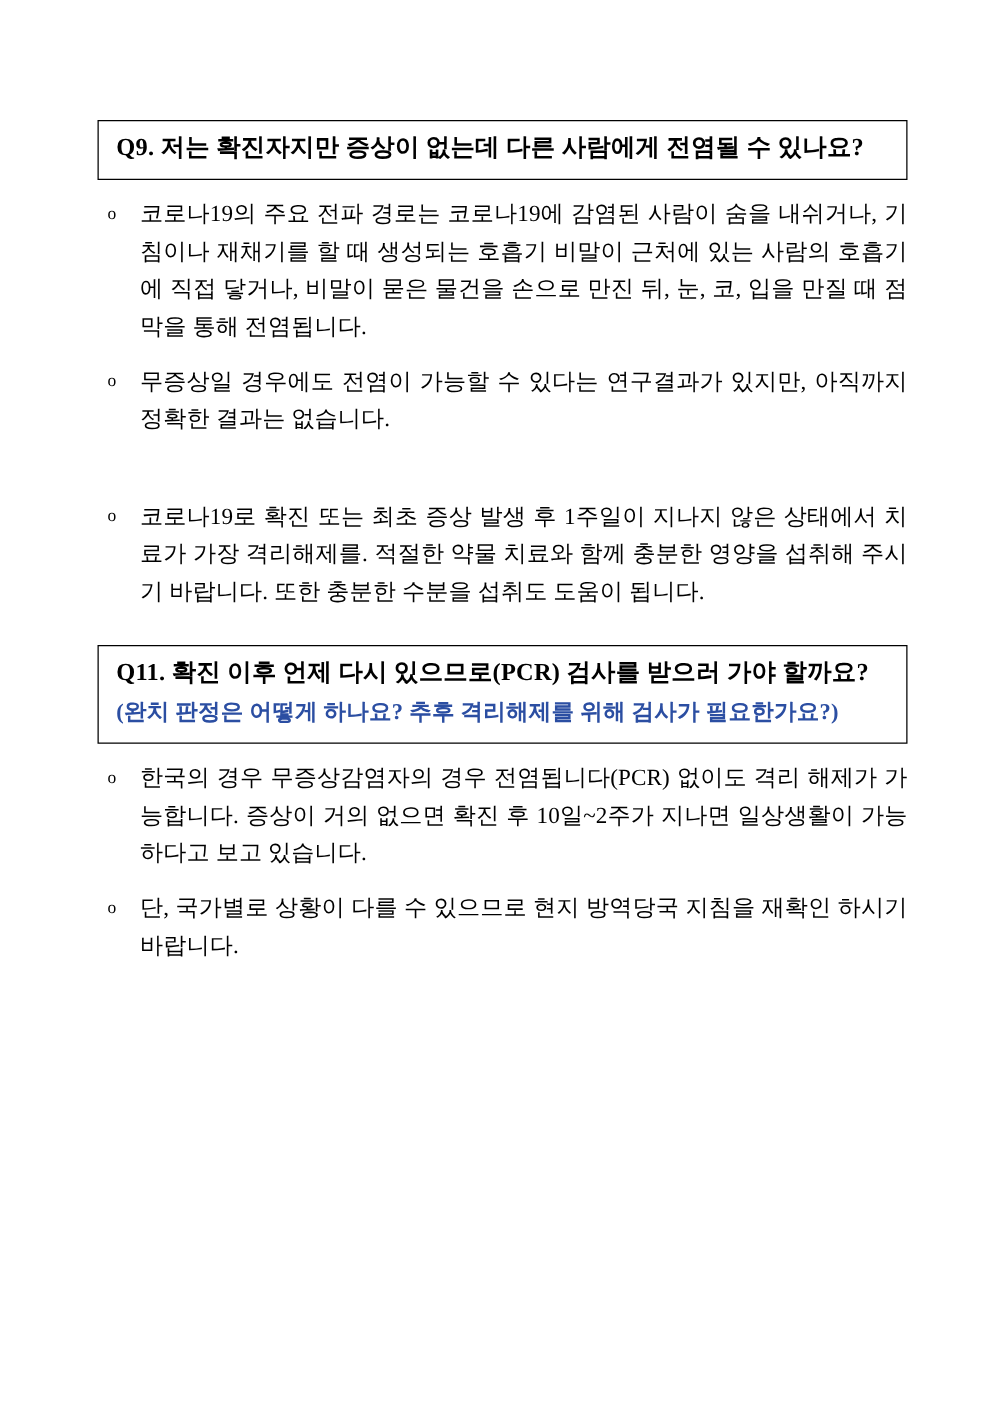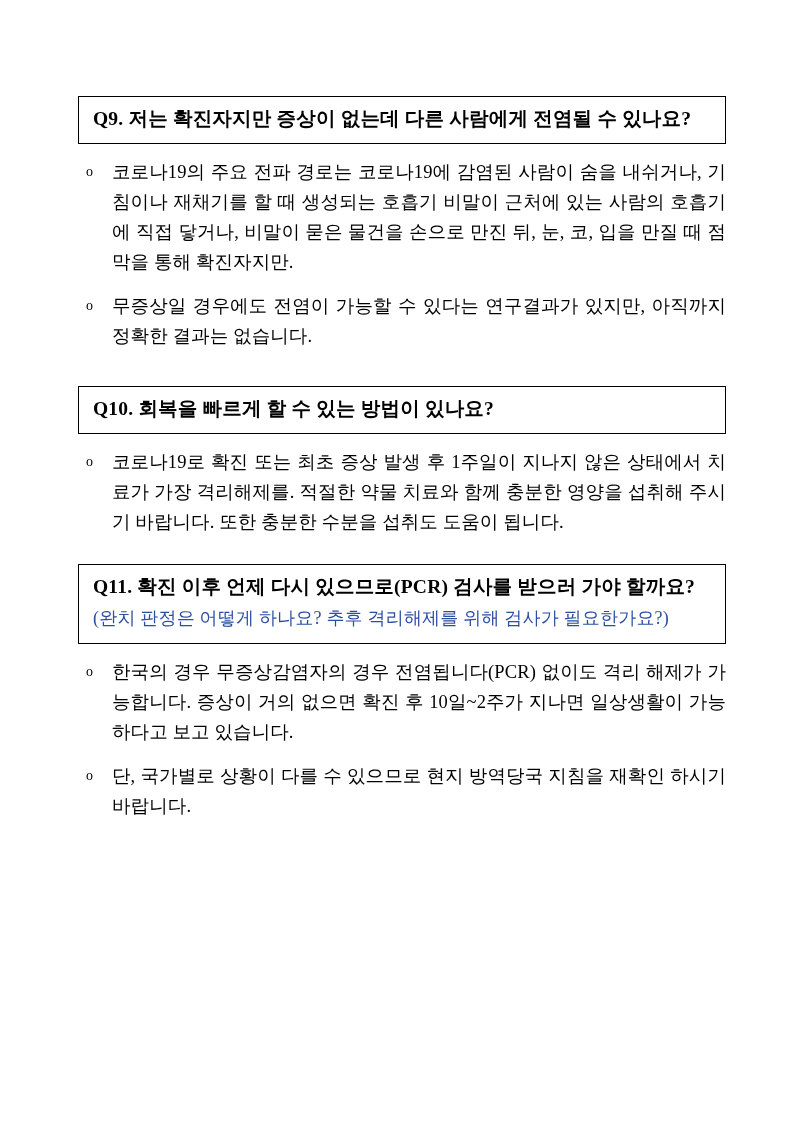--- a/index.html
+++ b/index.html
@@ -44,21 +44,21 @@
     font-weight: 600;
     white-space: pre-wrap;
   }
   .qbox .qsub {
     font-size: 18px;
     line-height: 1.5;
     color: #2b4ea2;
     letter-spacing: 0.2px;
     margin-top: 4px;
     white-space: pre-wrap;
-    font-weight: 400;
+    font-weight: 700;
   }
 
   
   ul.bullets {
     list-style: none;
     margin: 0;
     padding: 0;
   }
   ul.bullets li {
     position: relative;
@@ -90,33 +90,30 @@
 
 <div class="page">
   <div class="content">
 
     <div class="qbox">
       <div class="qtitle">Q9. 저는 확진자지만 증상이 없는데 다른 사람에게 전염될 수 있나요?</div>
     </div>
     <ul class="bullets">
       <li>
         <span class="marker">o</span>
-        <span class="txt">코로나19의 주요 전파 경로는 코로나19에 감염된 사람이 숨을 내쉬거나, 기침이나 재채기를 할 때 생성되는 호흡기 비말이 근처에 있는 사람의 호흡기에 직접 닿거나, 비말이 묻은 물건을 손으로 만진 뒤, 눈, 코, 입을 만질 때 점막을 통해 확진자지만.</span>
+        <span class="txt">코로나19의 주요 전파 경로는 코로나19에 감염된 사람이 숨을 내쉬거나, 기침이나 재채기를 할 때 생성되는 호흡기 비말이 근처에 있는 사람의 호흡기에 직접 닿거나, 비말이 묻은 물건을 손으로 만진 뒤, 눈, 코, 입을 만질 때 점막을 통해 전염됩니다.</span>
       </li>
       <li>
         <span class="marker">o</span>
         <span class="txt">무증상일 경우에도 전염이 가능할 수 있다는 연구결과가 있지만, 아직까지 정확한 결과는 없습니다.</span>
       </li>
     </ul>
 
     <div class="gap-lg"></div>
 
-    <div class="qbox">
-      <div class="qtitle">Q10. 회복을 빠르게 할 수 있는 방법이 있나요?</div>
-    </div>
     <ul class="bullets">
       <li>
         <span class="marker">o</span>
         <span class="txt">코로나19로 확진 또는 최초 증상 발생 후 1주일이 지나지 않은 상태에서 치료가 가장 격리해제를. 적절한 약물 치료와 함께 충분한 영양을 섭취해 주시기 바랍니다. 또한 충분한 수분을 섭취도 도움이 됩니다.</span>
       </li>
     </ul>
 
     <div class="gap-md"></div>
 
     <div class="qbox">

